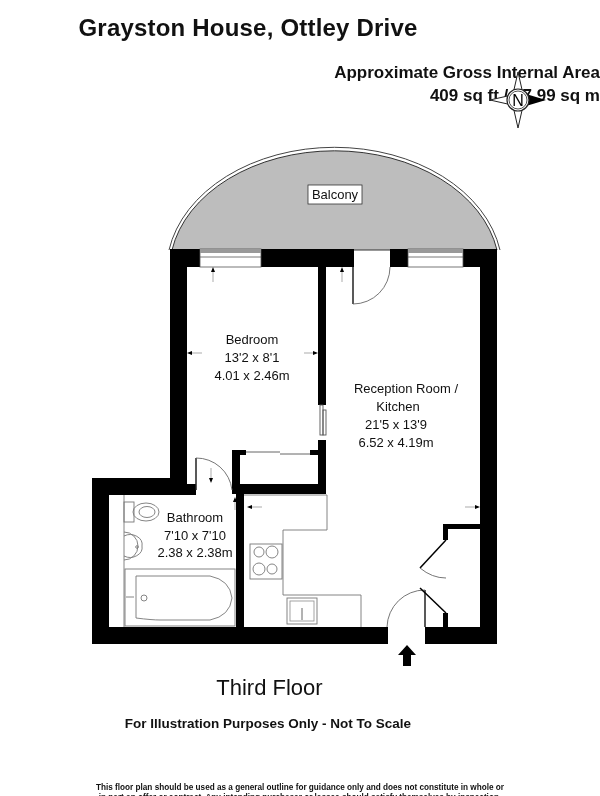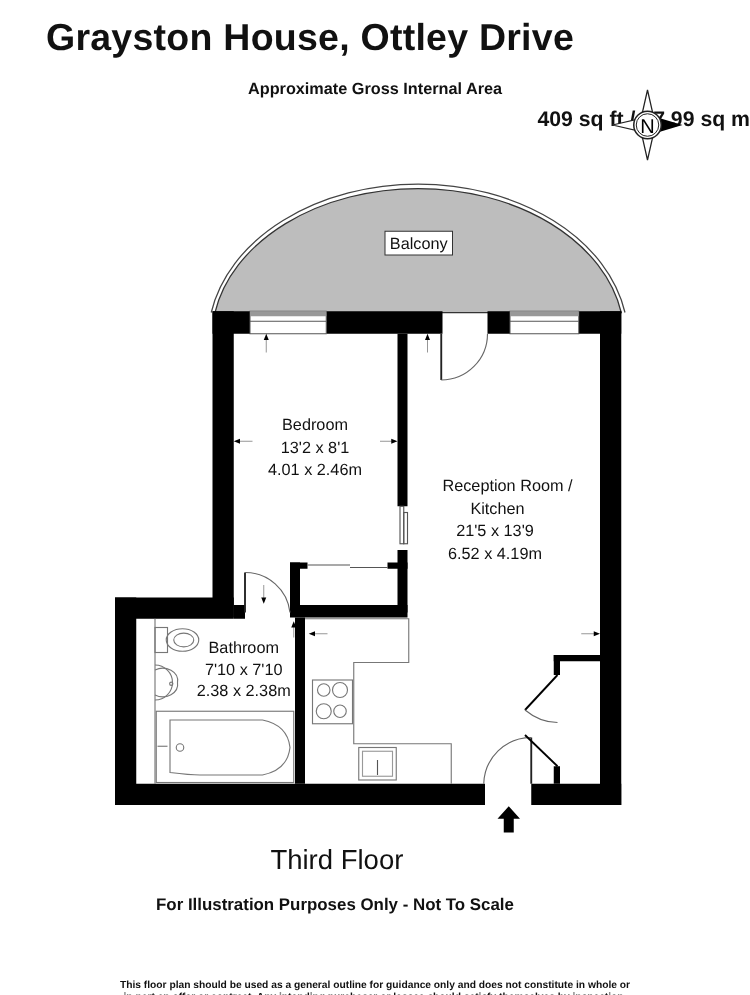--- a/index.html
+++ b/index.html
@@ -1,18 +1,18 @@
 <!DOCTYPE html>
 <html><head>
 <meta charset="utf-8">
 <style>
   html, body { margin:0; padding:0; background:#ffffff; }
   body { width:600px; height:796px; position:relative; overflow:hidden; font-family:"Liberation Sans", sans-serif; color:#111; }
-  .title { position:absolute; left:0; width:496px; top:14px; text-align:center; font-weight:bold; font-size:30px; letter-spacing:0.2px; }
-  .sub1 { position:absolute; left:0; width:600px; top:63px; text-align:center; font-weight:bold; font-size:13px; }
+  .title { position:absolute; left:0; width:496px; top:14px; text-align:center; font-weight:bold; font-size:24px; letter-spacing:0.2px; }
+  .sub1 { position:absolute; left:0; width:600px; top:63px; text-align:right; font-weight:bold; font-size:17px; }
   .sub2 { position:absolute; left:0; width:600px; top:86px; text-align:right; font-weight:bold; font-size:17px; }
   .plan { position:absolute; left:0; top:0; }
   .floor { position:absolute; left:0; width:539px; top:675px; text-align:center; font-size:22px; }
   .disc-title { position:absolute; left:0; width:536px; top:716px; text-align:center; font-weight:bold; font-size:13.5px; }
   .disc-body { position:absolute; left:95px; width:410px; top:735px; text-align:center; font-weight:bold; font-size:8.2px; line-height:10px;margin-top:48px; }
   .lbl { font-family:"Liberation Sans", sans-serif; font-size:13px; fill:#111; }
 </style>
 </head>
 <body>
 

